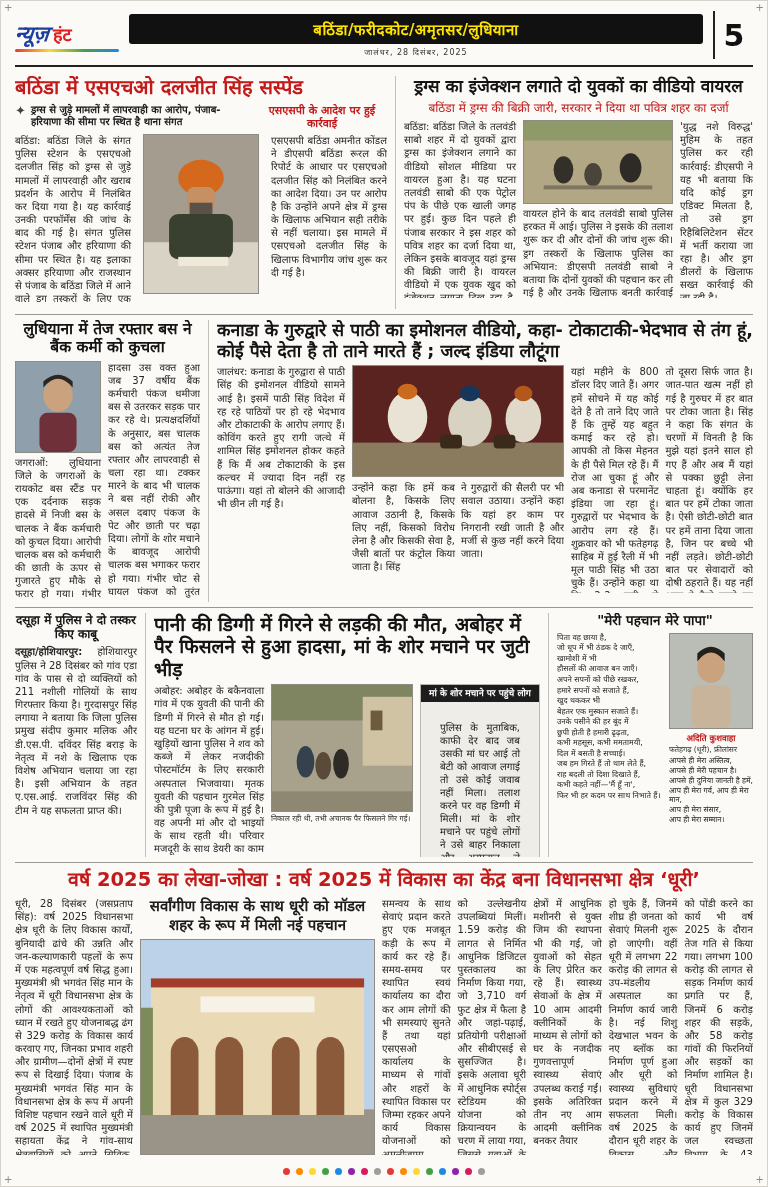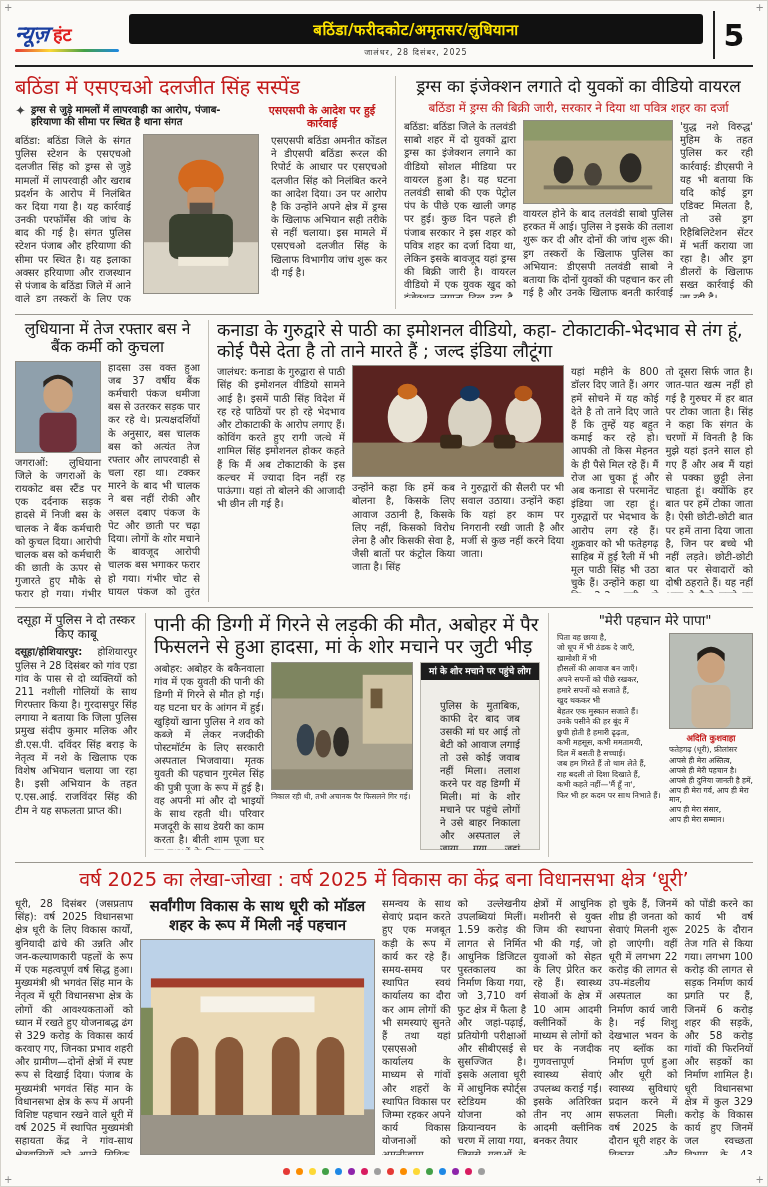--- a/index.html
+++ b/index.html
@@ -37,21 +37,21 @@
     border-left:2px solid #222; font-size:30px; font-weight:bold; color:#111;
   }
   .mast-rule { border-top:2px solid #222; margin-top:6px; }
 
   
   .row { display:flex; gap:8px; padding-top:5px; margin-top:5px; border-top:1px solid #9a978f; overflow:hidden; }
   .row.first { border-top:none; margin-top:4px; }
   .vdiv { width:1px; background:#c2bfb7; align-self:stretch; }
   .article { overflow:hidden; }
 
-  .hl { font-weight:normal; line-height:1.18; }
+  .hl { font-weight:bold; line-height:1.18; }
   .hl-red { color:#c21a1a; }
   .hl-black { color:#141414; }
   .center { text-align:center; }
   .body-txt { font-size:10px; line-height:1.32; text-align:justify; color:#262626; }
   .pre { white-space:pre-line; }
   .cols { display:flex; gap:7px; margin-top:4px; overflow:hidden; }
 
   .photo { border:1px solid #8f8c84; background:#cfcbc2; overflow:hidden; flex:none; }
   .photo svg { display:block; width:100%; height:100%; }
   .caption { font-size:7.5px; line-height:1.25; color:#333; margin-top:2px; text-align:justify; }

